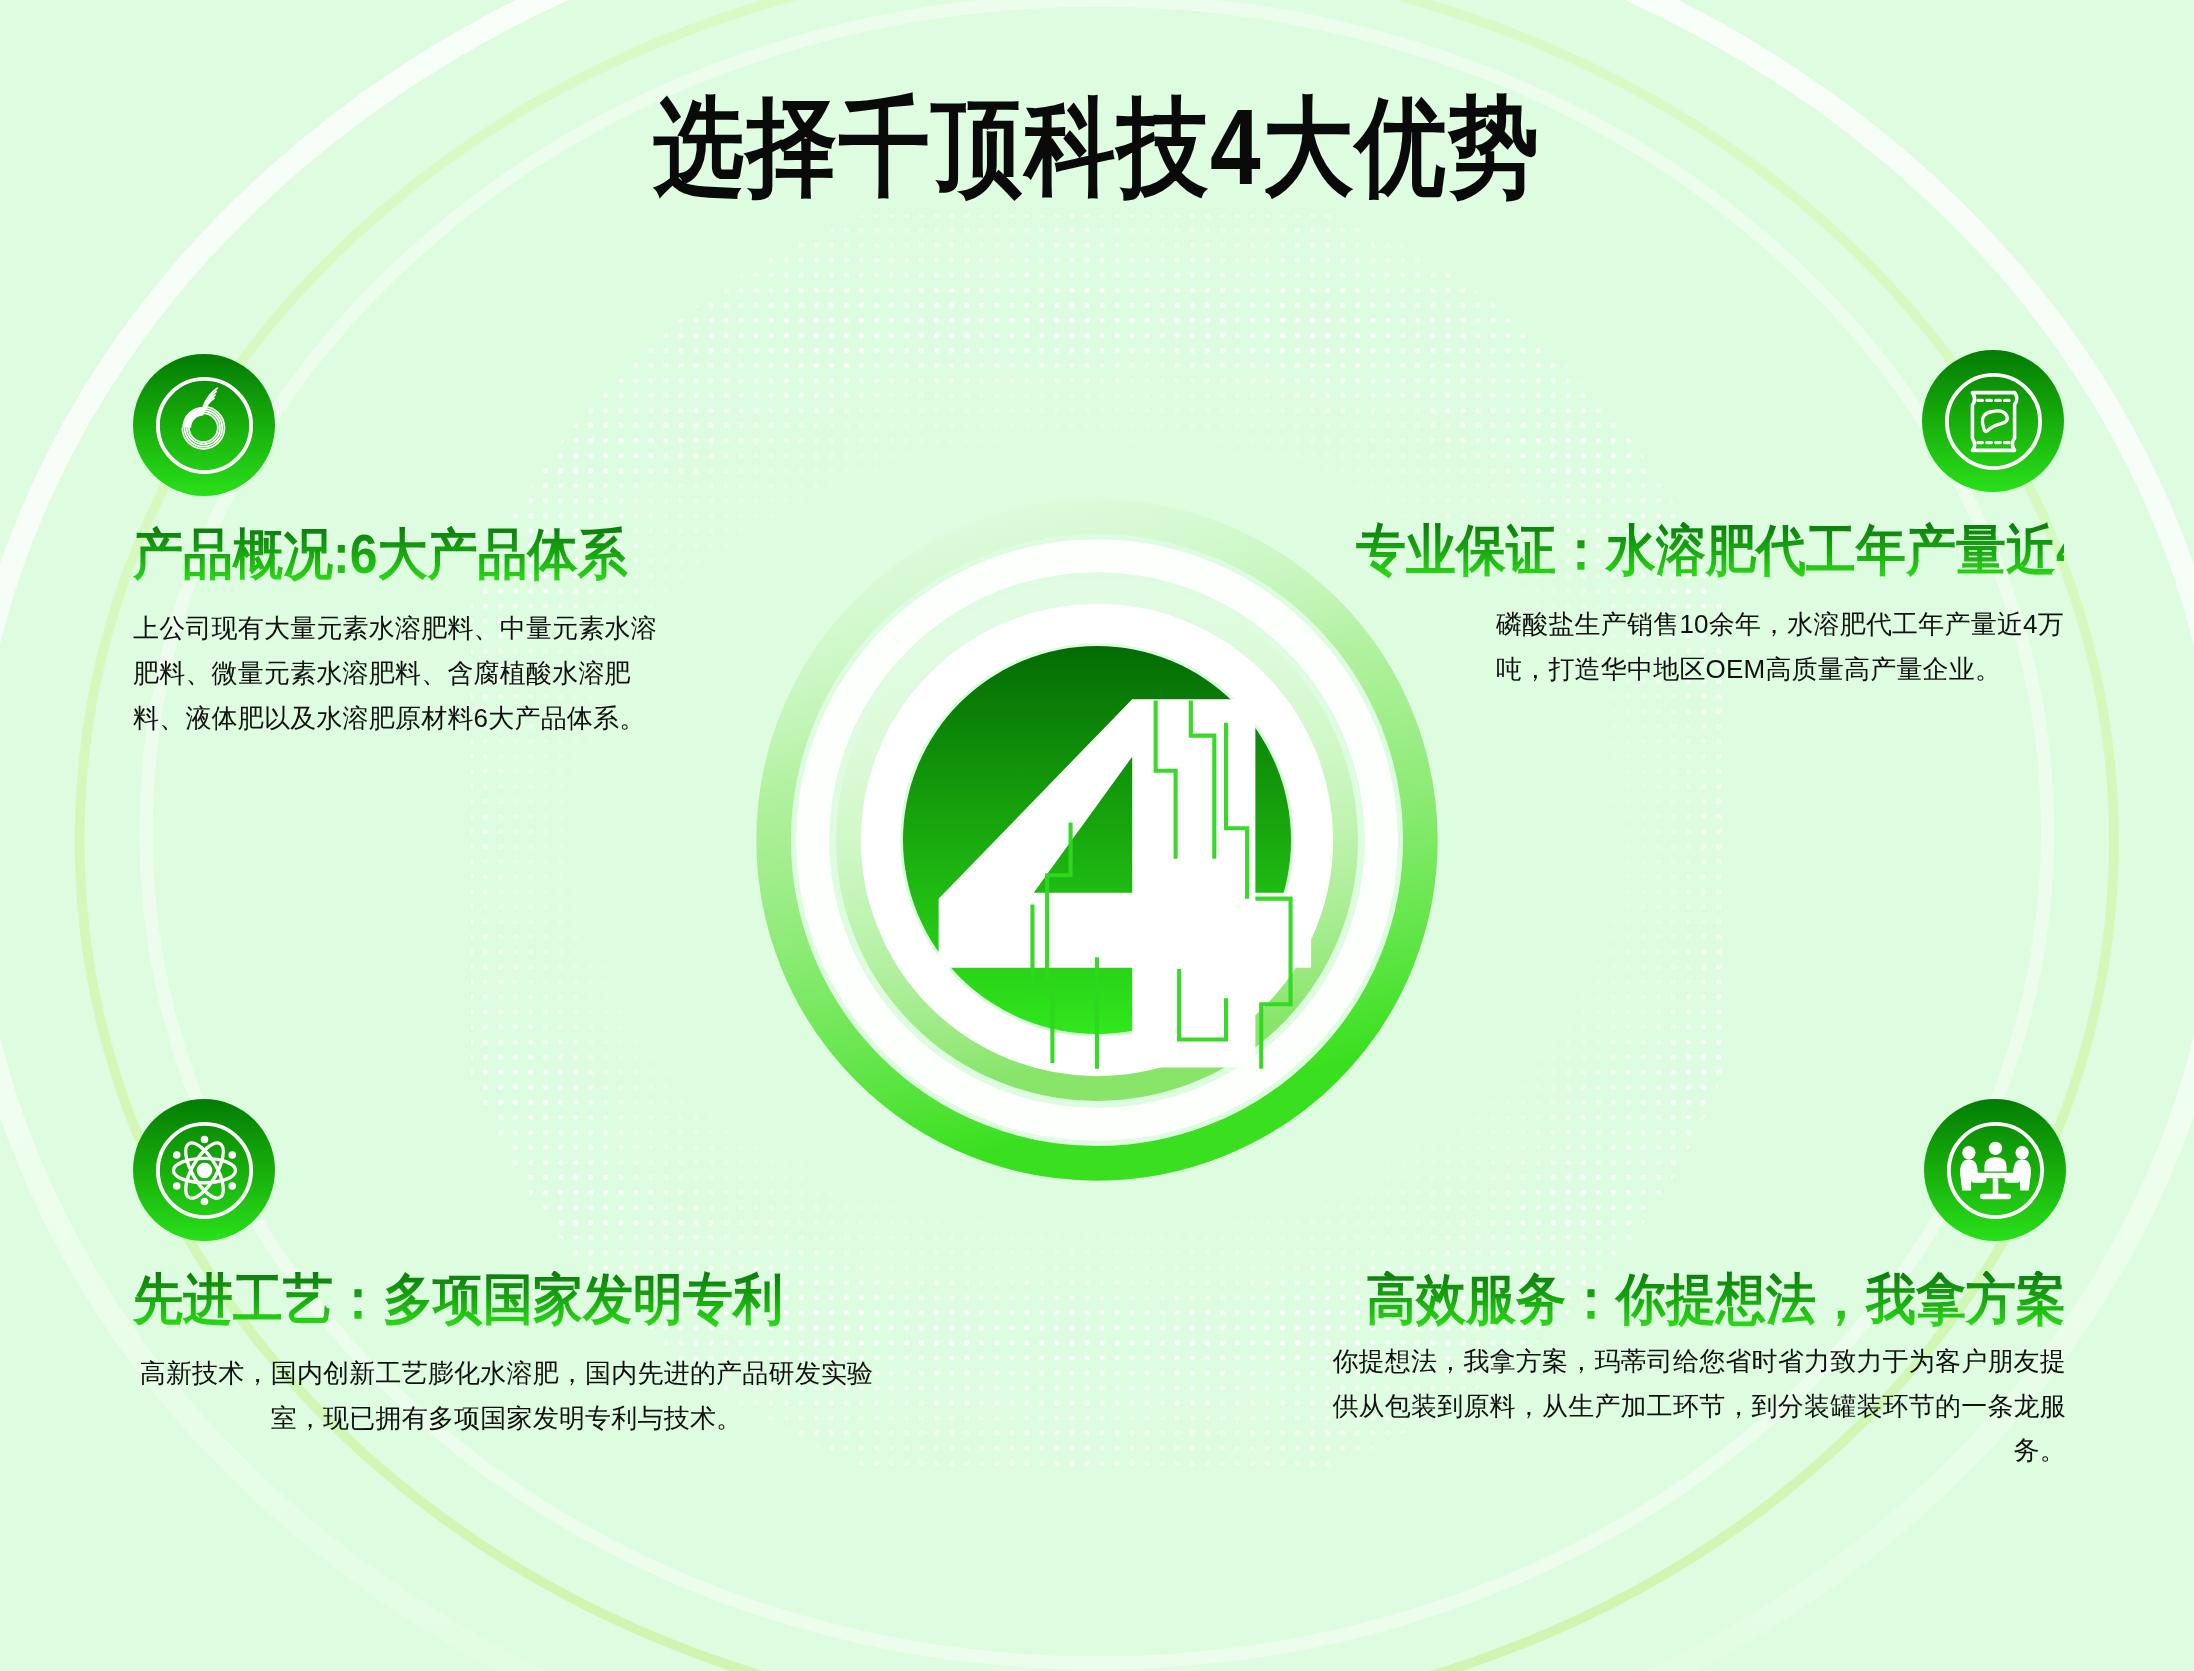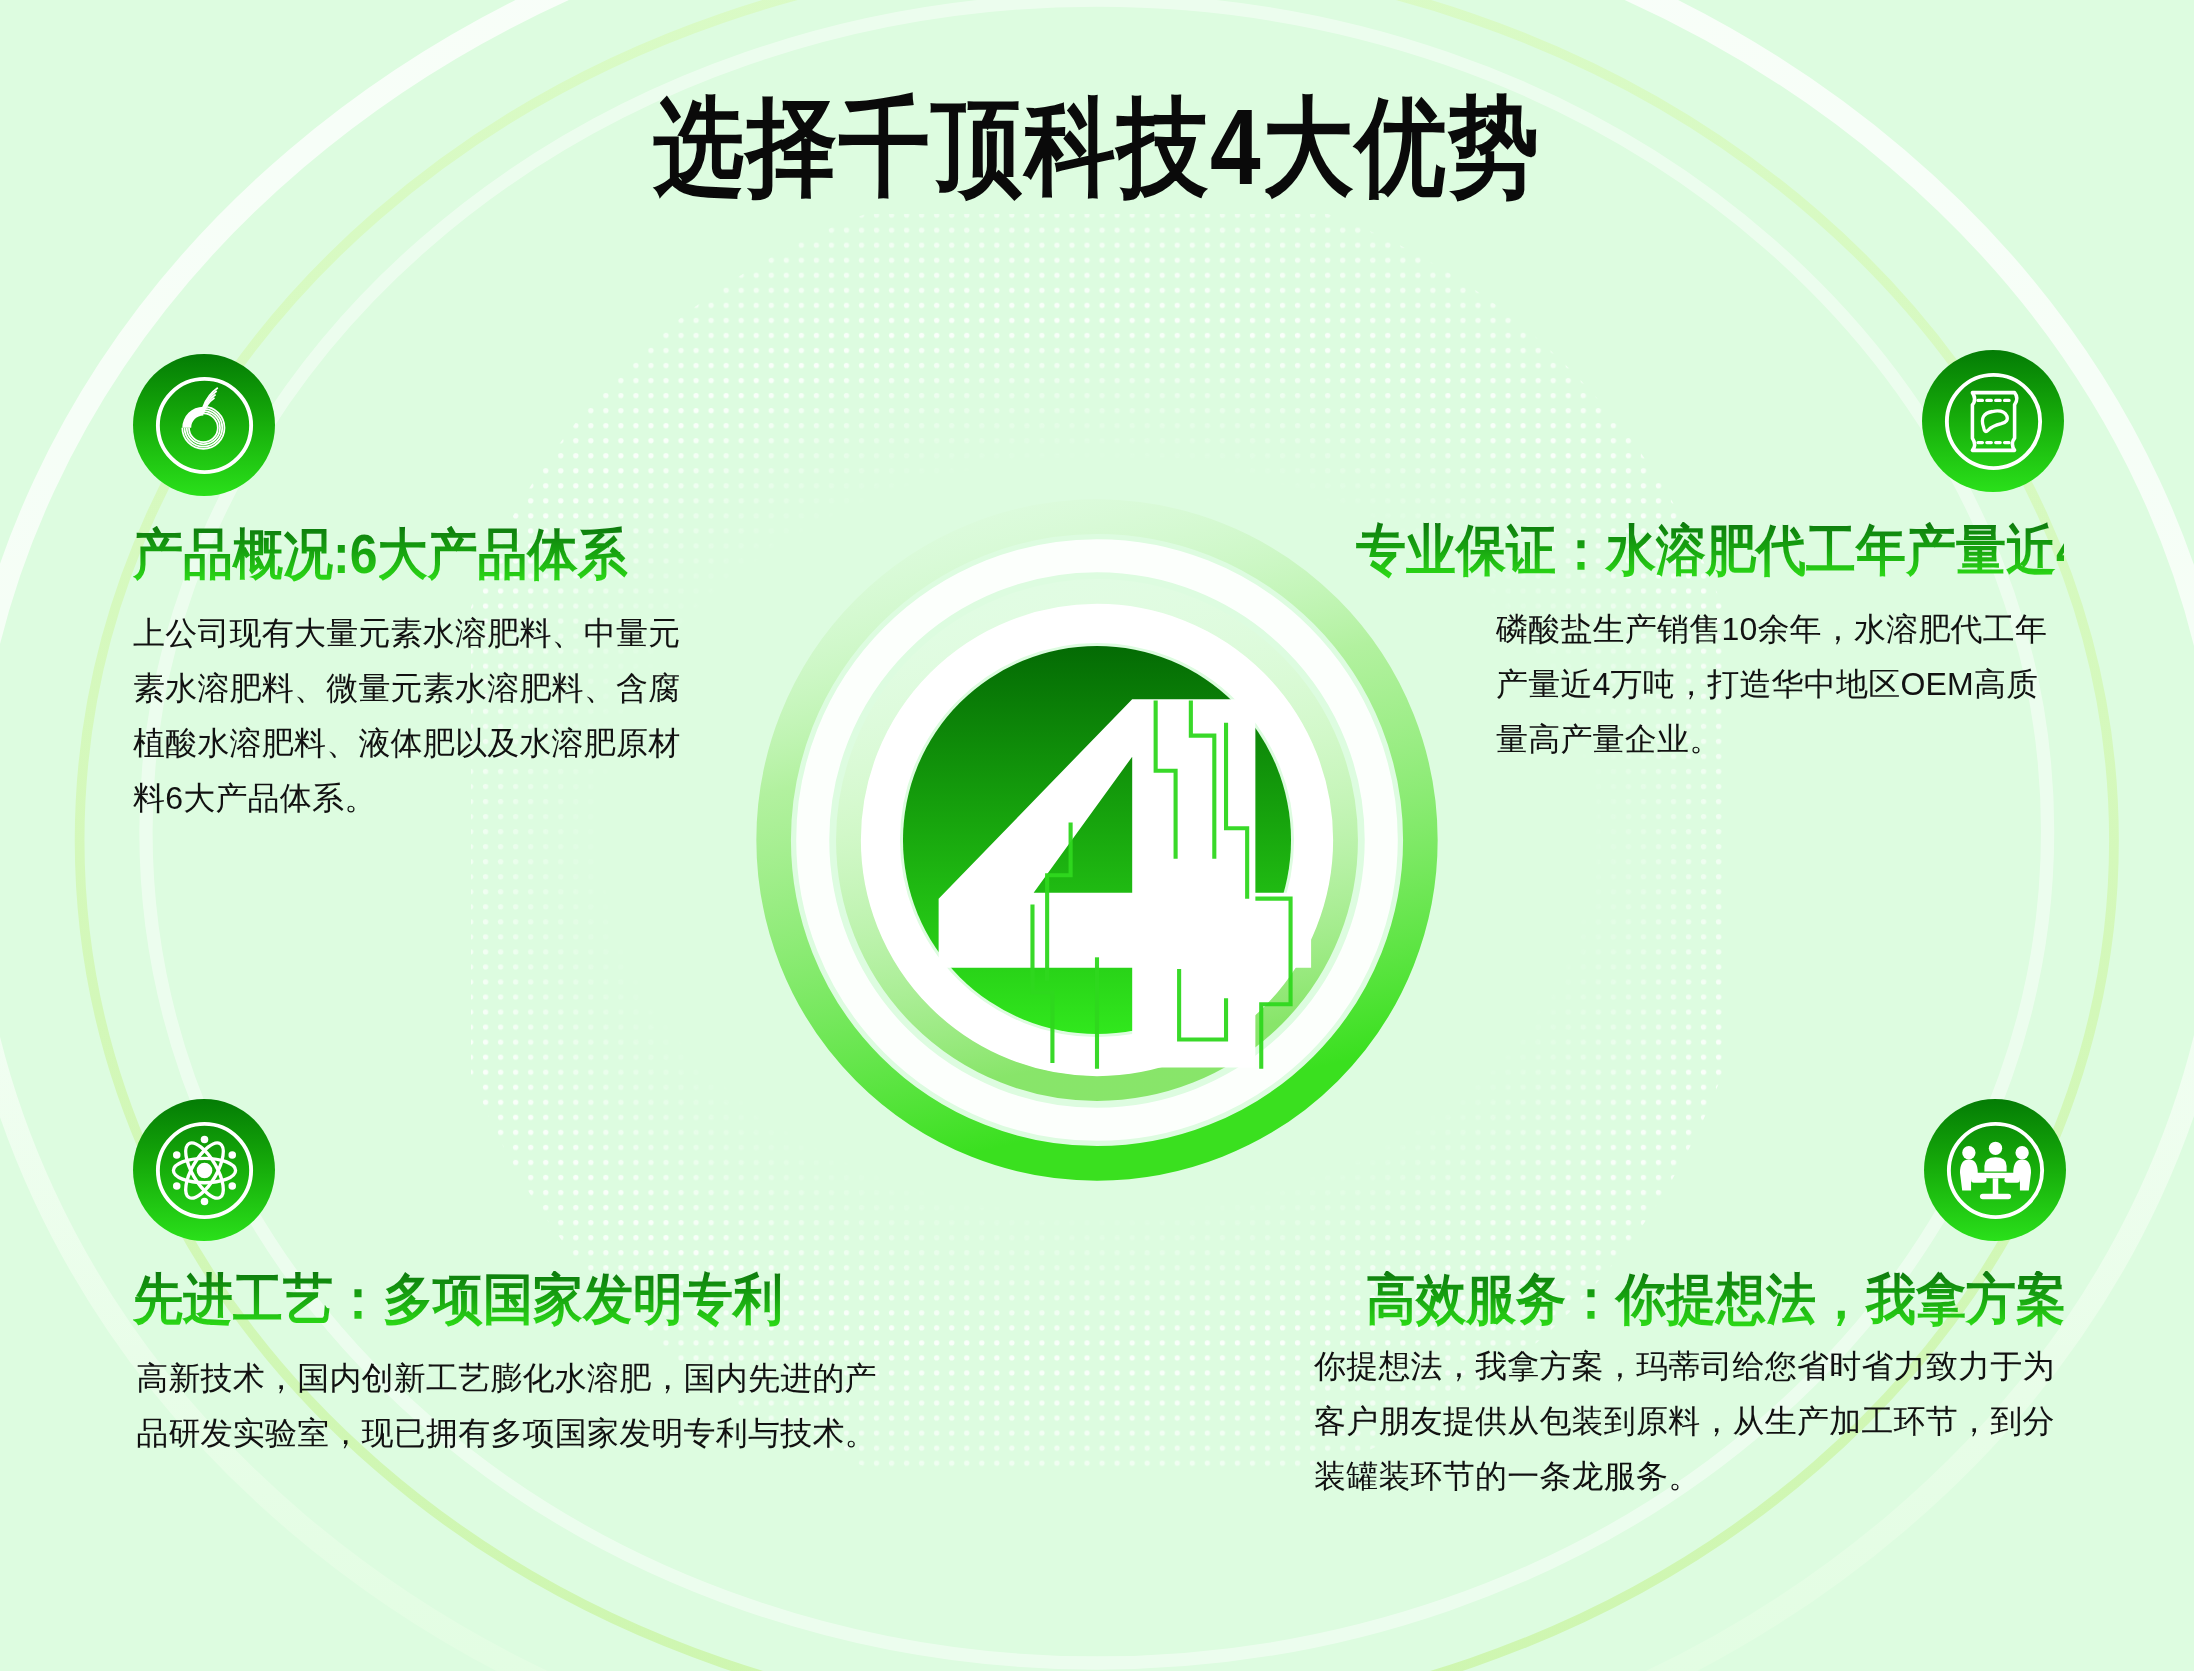--- a/index.html
+++ b/index.html
@@ -47,27 +47,27 @@
     background:linear-gradient(180deg,#0d7a0d 0%,#17a310 45%,#2ee017 100%);
     -webkit-background-clip:text; background-clip:text;
     -webkit-text-fill-color:transparent; color:transparent;
     transform:scaleY(1.1); transform-origin:left top;
   }
   .quad-tr .head, .quad-br .head{ transform-origin:right top; }
 
   
   .body{
     margin-top:27.4px;
-    font-size:32px; line-height:1.72; color:#111111;
+    font-size:26px; line-height:1.72; color:#111111;
     font-weight:400; letter-spacing:0.2px;
   }
   .quad-tl .body{ width:548px; }
   .quad-tr .body{ width:568px; margin-left:auto; text-align:left; }
   .quad-bl .body{ width:747px;text-align:center; }
-  .quad-br .body{ width:752px; margin-left:auto; text-align:left;margin-top:15px; }
+  .quad-br .body{ width:752px; margin-left:auto; text-align:right;margin-top:15px; }
 
   
   #center-emblem{
     position:absolute; z-index:20;
     left:50%; top:840px; transform:translate(-50%,-50%);
     width:752px; height:752px;
   }
   #center-emblem svg{ width:100%; height:100%; display:block; }
 </style>
 </head>

